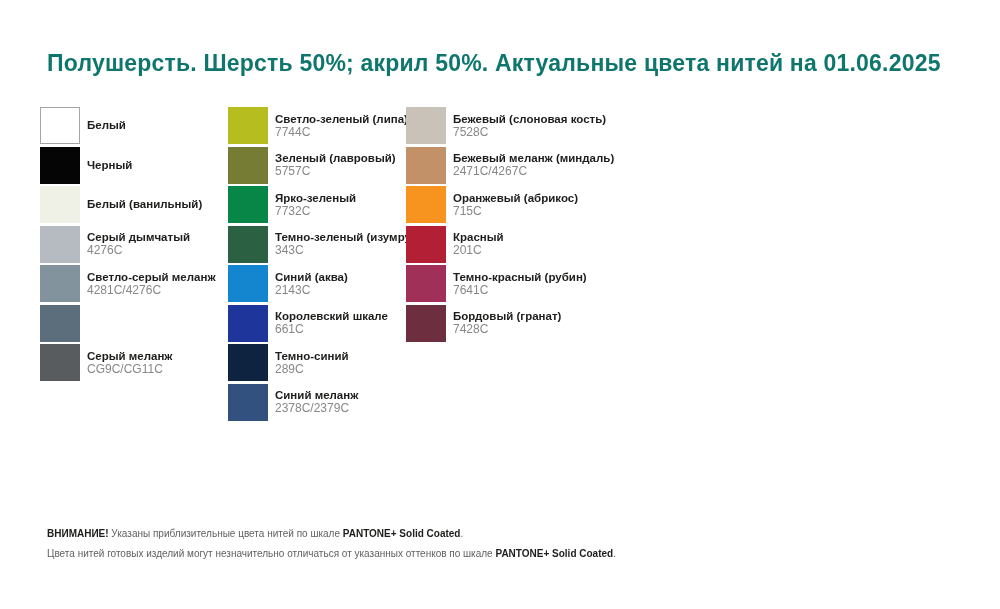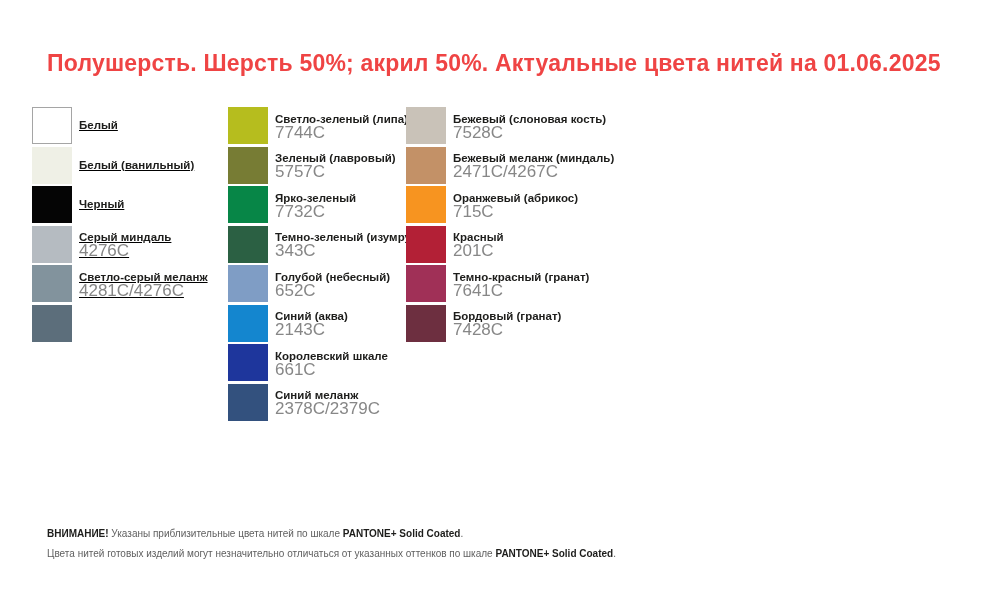--- a/index.html
+++ b/index.html
@@ -10,36 +10,36 @@
     height: 609px;
     background: #ffffff;
     overflow: hidden;
   }
   .title {
     position: absolute;
     left: 47px;
     top: 50px;
     font-size: 23px;
     font-weight: 700;
-    color: #ef4444;
+    color: #0f766e;
     letter-spacing: 0.2px;
     white-space: nowrap;
   }
   .palette {
     position: absolute;
     top: 107px;
     left: 0;
     width: 1000px;
   }
   .swatch-col {
     position: absolute;
     top: 0;
     width: 185px;
   }
-  .swatch-col.col-0 { left: 32px; text-decoration: underline; }
+  .swatch-col.col-0 { left: 40px; }
   .swatch-col.col-1 { left: 228px; }
   .swatch-col.col-2 { left: 406px; }
   .swatch-item {
     display: flex;
     align-items: center;
     height: 37px;
     margin-bottom: 2.5px;
   }
   .swatch {
     flex: 0 0 40px;
@@ -52,21 +52,21 @@
     margin-left: 7px;
     line-height: 13px;
     white-space: nowrap;
   }
   .swatch-name {
     font-size: 11.5px;
     font-weight: 700;
     color: #1d1d1b;
   }
   .swatch-code {
-    font-size: 17px;
+    font-size: 12px;
     font-weight: 400;
     color: #878787;
   }
   .footer {
     position: absolute;
     left: 47px;
     top: 524px;
     font-size: 10px;
     line-height: 19.5px;
     color: #5f5f5f;
@@ -83,48 +83,55 @@
 
   <div class="palette">
       <div class="swatch-col col-0">
         <div class="swatch-item">
           <div class="swatch bordered" style="background: rgb(255, 255, 255);"></div>
           <div class="swatch-label">
             <div class="swatch-name">Белый</div>
           </div>
         </div>
         <div class="swatch-item">
+          <div class="swatch" style="background: rgb(5, 5, 5);"></div>
+          <div class="swatch-label">
+            <div class="swatch-name">Черный</div>
+          </div>
+        </div>
+        <div class="swatch-item">
           <div class="swatch" style="background: rgb(239, 240, 230);"></div>
           <div class="swatch-label">
             <div class="swatch-name">Белый (ванильный)</div>
           </div>
         </div>
         <div class="swatch-item">
-          <div class="swatch" style="background: rgb(5, 5, 5);"></div>
-          <div class="swatch-label">
-            <div class="swatch-name">Черный</div>
-          </div>
-        </div>
-        <div class="swatch-item">
           <div class="swatch" style="background: rgb(181, 187, 193);"></div>
           <div class="swatch-label">
-            <div class="swatch-name">Серый миндаль</div>
+            <div class="swatch-name">Серый дымчатый</div>
             <div class="swatch-code">4276C</div>
           </div>
         </div>
         <div class="swatch-item">
           <div class="swatch" style="background: rgb(130, 147, 157);"></div>
           <div class="swatch-label">
             <div class="swatch-name">Светло-серый меланж</div>
             <div class="swatch-code">4281C/4276C</div>
           </div>
         </div>
         <div class="swatch-item">
           <div class="swatch" style="background: rgb(92, 110, 123);"></div>
         </div>
+        <div class="swatch-item">
+          <div class="swatch" style="background: rgb(89, 92, 95);"></div>
+          <div class="swatch-label">
+            <div class="swatch-name">Серый меланж</div>
+            <div class="swatch-code">CG9C/CG11C</div>
+          </div>
+        </div>
       </div>
       <div class="swatch-col col-1">
         <div class="swatch-item">
           <div class="swatch" style="background: rgb(182, 189, 30);"></div>
           <div class="swatch-label">
             <div class="swatch-name">Светло-зеленый (липа)</div>
             <div class="swatch-code">7744C</div>
           </div>
         </div>
         <div class="swatch-item">
@@ -142,41 +149,41 @@
           </div>
         </div>
         <div class="swatch-item">
           <div class="swatch" style="background: rgb(43, 96, 67);"></div>
           <div class="swatch-label">
             <div class="swatch-name">Темно-зеленый (изумруд)</div>
             <div class="swatch-code">343C</div>
           </div>
         </div>
         <div class="swatch-item">
-          <div class="swatch" style="background: rgb(127, 157, 197);"></div>
-          <div class="swatch-label">
-            <div class="swatch-name">Голубой (небесный)</div>
-            <div class="swatch-code">652C</div>
-          </div>
-        </div>
-        <div class="swatch-item">
           <div class="swatch" style="background: rgb(20, 134, 207);"></div>
           <div class="swatch-label">
             <div class="swatch-name">Синий (аква)</div>
             <div class="swatch-code">2143C</div>
           </div>
         </div>
         <div class="swatch-item">
           <div class="swatch" style="background: rgb(30, 54, 156);"></div>
           <div class="swatch-label">
             <div class="swatch-name">Королевский шкале</div>
             <div class="swatch-code">661C</div>
           </div>
         </div>
         <div class="swatch-item">
+          <div class="swatch" style="background: rgb(14, 35, 64);"></div>
+          <div class="swatch-label">
+            <div class="swatch-name">Темно-синий</div>
+            <div class="swatch-code">289C</div>
+          </div>
+        </div>
+        <div class="swatch-item">
           <div class="swatch" style="background: rgb(51, 81, 126);"></div>
           <div class="swatch-label">
             <div class="swatch-name">Синий меланж</div>
             <div class="swatch-code">2378C/2379C</div>
           </div>
         </div>
       </div>
       <div class="swatch-col col-2">
         <div class="swatch-item">
           <div class="swatch" style="background: rgb(201, 194, 184);"></div>
@@ -202,21 +209,21 @@
         <div class="swatch-item">
           <div class="swatch" style="background: rgb(179, 32, 54);"></div>
           <div class="swatch-label">
             <div class="swatch-name">Красный</div>
             <div class="swatch-code">201C</div>
           </div>
         </div>
         <div class="swatch-item">
           <div class="swatch" style="background: rgb(160, 48, 87);"></div>
           <div class="swatch-label">
-            <div class="swatch-name">Темно-красный (гранат)</div>
+            <div class="swatch-name">Темно-красный (рубин)</div>
             <div class="swatch-code">7641C</div>
           </div>
         </div>
         <div class="swatch-item">
           <div class="swatch" style="background: rgb(109, 47, 64);"></div>
           <div class="swatch-label">
             <div class="swatch-name">Бордовый (гранат)</div>
             <div class="swatch-code">7428C</div>
           </div>
         </div>

